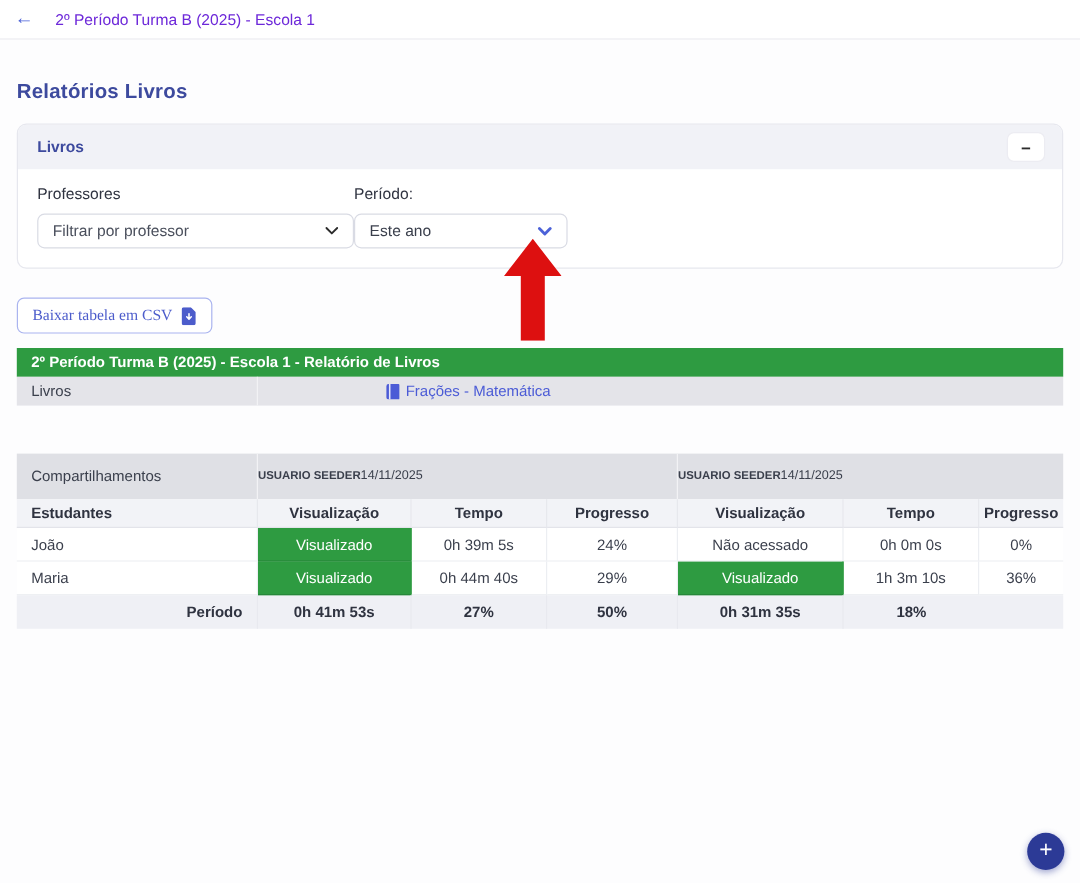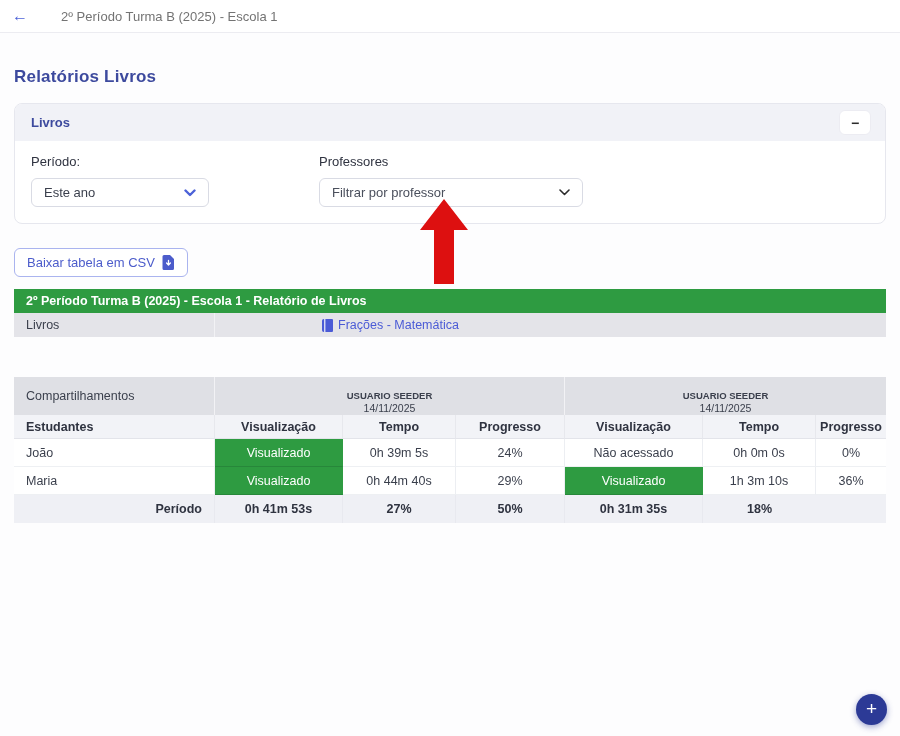--- a/index.html
+++ b/index.html
@@ -20,21 +20,21 @@
   }
 
   
   .topbar{
     height:33px; background:#ffffff;
     border-bottom:1px solid #ececf1;
     display:flex; align-items:center; gap:18px;
     padding:0 12px;
   }
   .back{ color:#4c62d8; font-size:16px; font-weight:bold; cursor:pointer; line-height:1;}
-  .topbar-title{ font-size:13px; color:#737373;margin-left:15px; }
+  .topbar-title{ font-size:13px; color:#6d28d9; }
 
   .content{ padding:0 14px; }
 
   h2.page-title{
     margin-top:34px;
     font-size:17px; font-weight:bold; color:var(--indigo);
     letter-spacing:.2px;
   }
 
   
@@ -72,21 +72,21 @@
   .select.period{ width:178px; }
   .select.professor{ width:264px; color:#4a4f5c; }
   .chev{ display:flex; align-items:center; }
 
   
   .csv-btn{
     margin-top:24px;
     display:inline-flex; align-items:center; gap:7px;
     border:1px solid #aab4ef; border-radius:6px; background:#fff;
     padding:6px 12px; font-size:13px; color:#4c5ccb; cursor:pointer;
-    font-family:Liberation Sans, sans-serif;
+    font-family:Liberation Serif, serif;
   }
 
   
   .report{ margin-top:12px; width:872px; font-size:12.5px; }
   .trow{
     display:grid;
     grid-template-columns:201px 128px 113px 109px 138px 113px 70px;
   }
   .report-title{
     background:var(--green); color:#ffffff; font-weight:bold;
@@ -95,21 +95,21 @@
   }
   .t-cell{ display:flex; align-items:center; justify-content:center; text-align:center; }
   .t-cell.label{ justify-content:flex-start; padding-left:12px; }
   .row-books .t-cell, .row-shares .t-cell{ border-right:1px solid #f2f2f5; }
   .row-books{ background:#e4e4e9; height:24px; }
   .row-shares{ background:#dfe0e5; height:38px; }
   .row-books .t-cell:last-child, .row-shares .t-cell:last-child{ border-right:none; }
   .book-link{
     color:var(--link); cursor:pointer; display:inline-flex; align-items:center; gap:5px;
   }
-  .share-cell{ flex-direction:column; justify-content:flex-end; line-height:1.25; }
+  .share-cell{ flex-direction:row; justify-content:flex-start; line-height:1.25; }
   .share-user{ font-size:9.5px; font-weight:bold; color:#3a3f4c; }
   .share-date{ font-size:10.5px; color:#3a3f4c; }
 
   .row-head{
     background:#f2f3f7; height:24px; font-weight:bold; color:#2f3340;
   }
   .row-head .t-cell{ border-right:1px solid #e7e8ed; border-bottom:1px solid #e3e4ea;}
   .row-head .t-cell:last-child{ border-right:none; }
 
   .row-student{ background:#fff; height:28px; }
@@ -152,42 +152,42 @@
 
   <h2 class="page-title">Relatórios Livros</h2>
 
   
   <div class="card">
     <div class="card-header">
       <span class="label">Livros</span>
       <span class="collapse-btn">−</span>
     </div>
     <div class="card-body">
+      <div class="field">
+        <label>Professores</label>
+        <div class="select professor">
+          <span>Filtrar por professor</span>
+          <span class="chev">
+            <svg width="11" height="7" viewBox="0 0 11 7">
+                <path d="M1 1 L5.5 5.5 L10 1" fill="none" stroke="#2c2c2c" stroke-width="1.6" stroke-linecap="round" stroke-linejoin="round"></path>
+              </svg>
+          </span>
+        </div>
+      </div>
       <div class="field field-col1">
         <label>Período:</label>
         <div class="select period">
           <span>Este ano</span>
           <span class="chev">
             <svg width="12" height="8" viewBox="0 0 12 8">
                 <path d="M1.5 1.5 L6 6 L10.5 1.5" fill="none" stroke="#4c62d8" stroke-width="2.4" stroke-linecap="round" stroke-linejoin="round"></path>
               </svg>
           </span>
         </div>
       </div>
-      <div class="field">
-        <label>Professores</label>
-        <div class="select professor">
-          <span>Filtrar por professor</span>
-          <span class="chev">
-            <svg width="11" height="7" viewBox="0 0 11 7">
-                <path d="M1 1 L5.5 5.5 L10 1" fill="none" stroke="#2c2c2c" stroke-width="1.6" stroke-linecap="round" stroke-linejoin="round"></path>
-              </svg>
-          </span>
-        </div>
-      </div>
     </div>
   </div>
 
   
   <button class="csv-btn">
     <span>Baixar tabela em CSV</span>
     <span style="display:flex;">
       <svg width="13" height="15" viewBox="0 0 13 15">
           <path d="M2 0 h6 l4 4 v9.5 a1.5 1.5 0 0 1 -1.5 1.5 h-8.5 a1.5 1.5 0 0 1 -1.5 -1.5 v-12 a1.5 1.5 0 0 1 1.5 -1.5 z" fill="#4c5ccb"></path>
           <path d="M6.5 5.5 v4 M4.6 8 l1.9 2 1.9 -2" fill="none" stroke="#ffffff" stroke-width="1.3" stroke-linecap="round" stroke-linejoin="round"></path>

